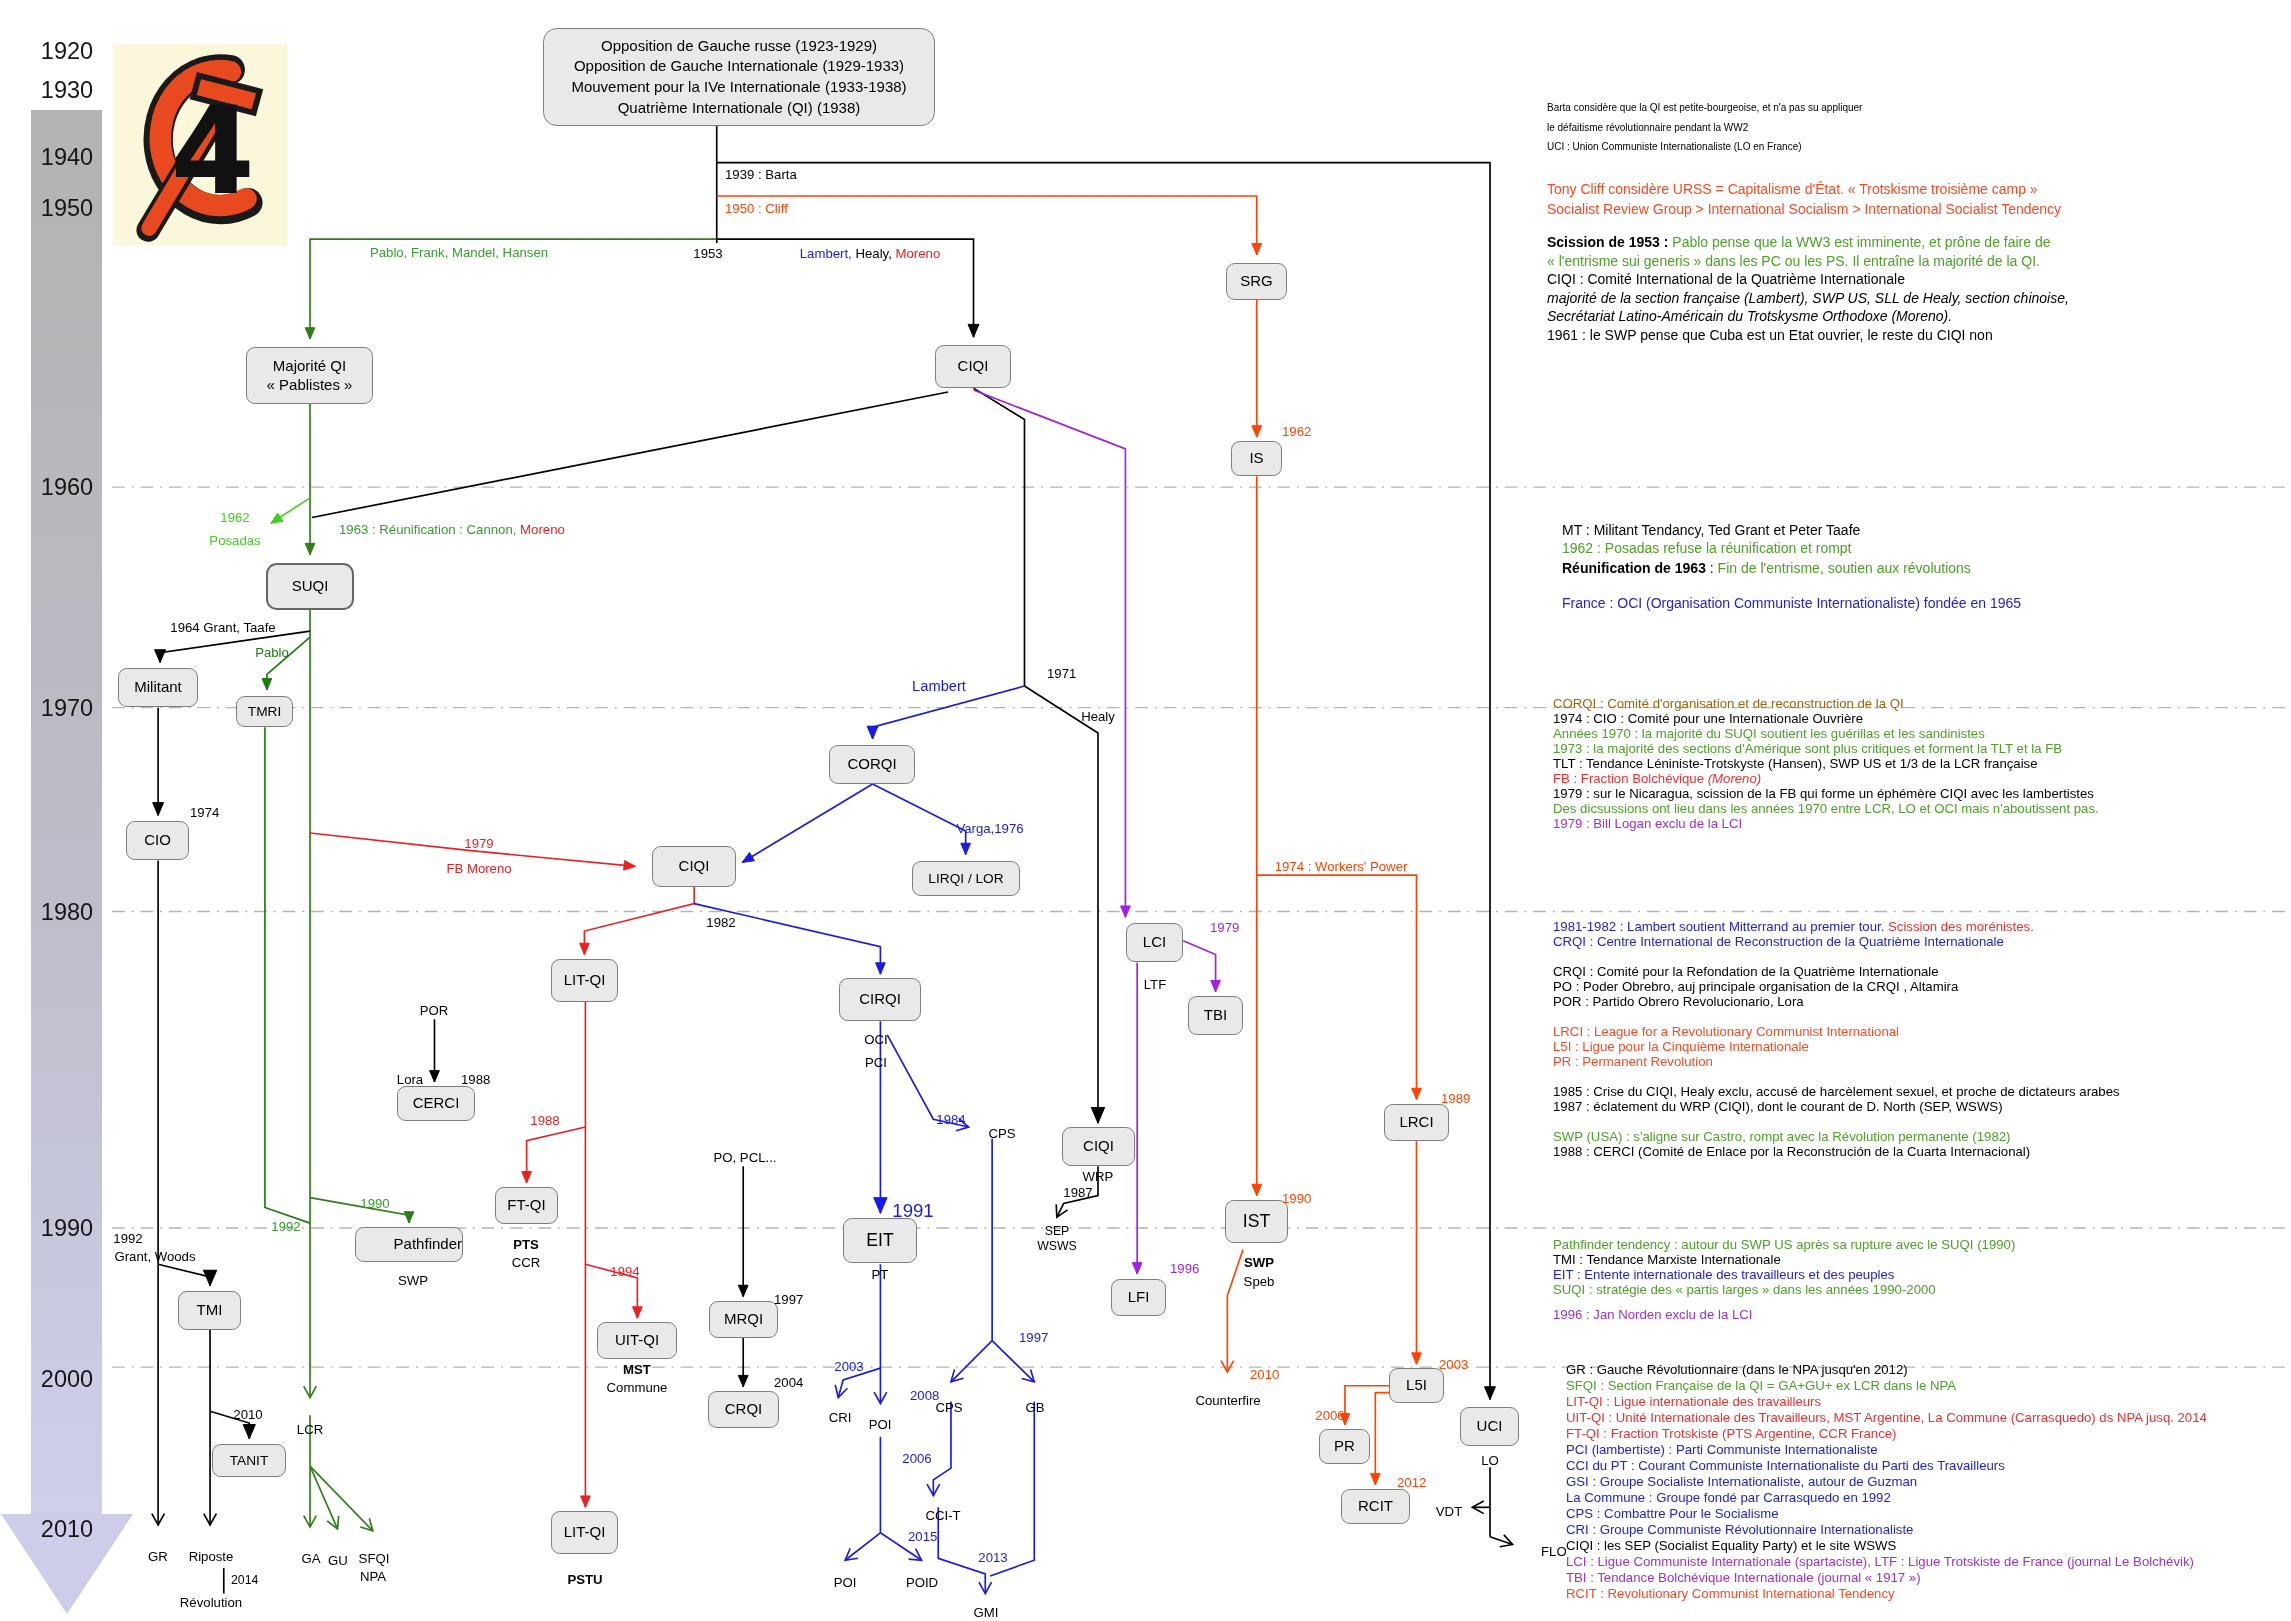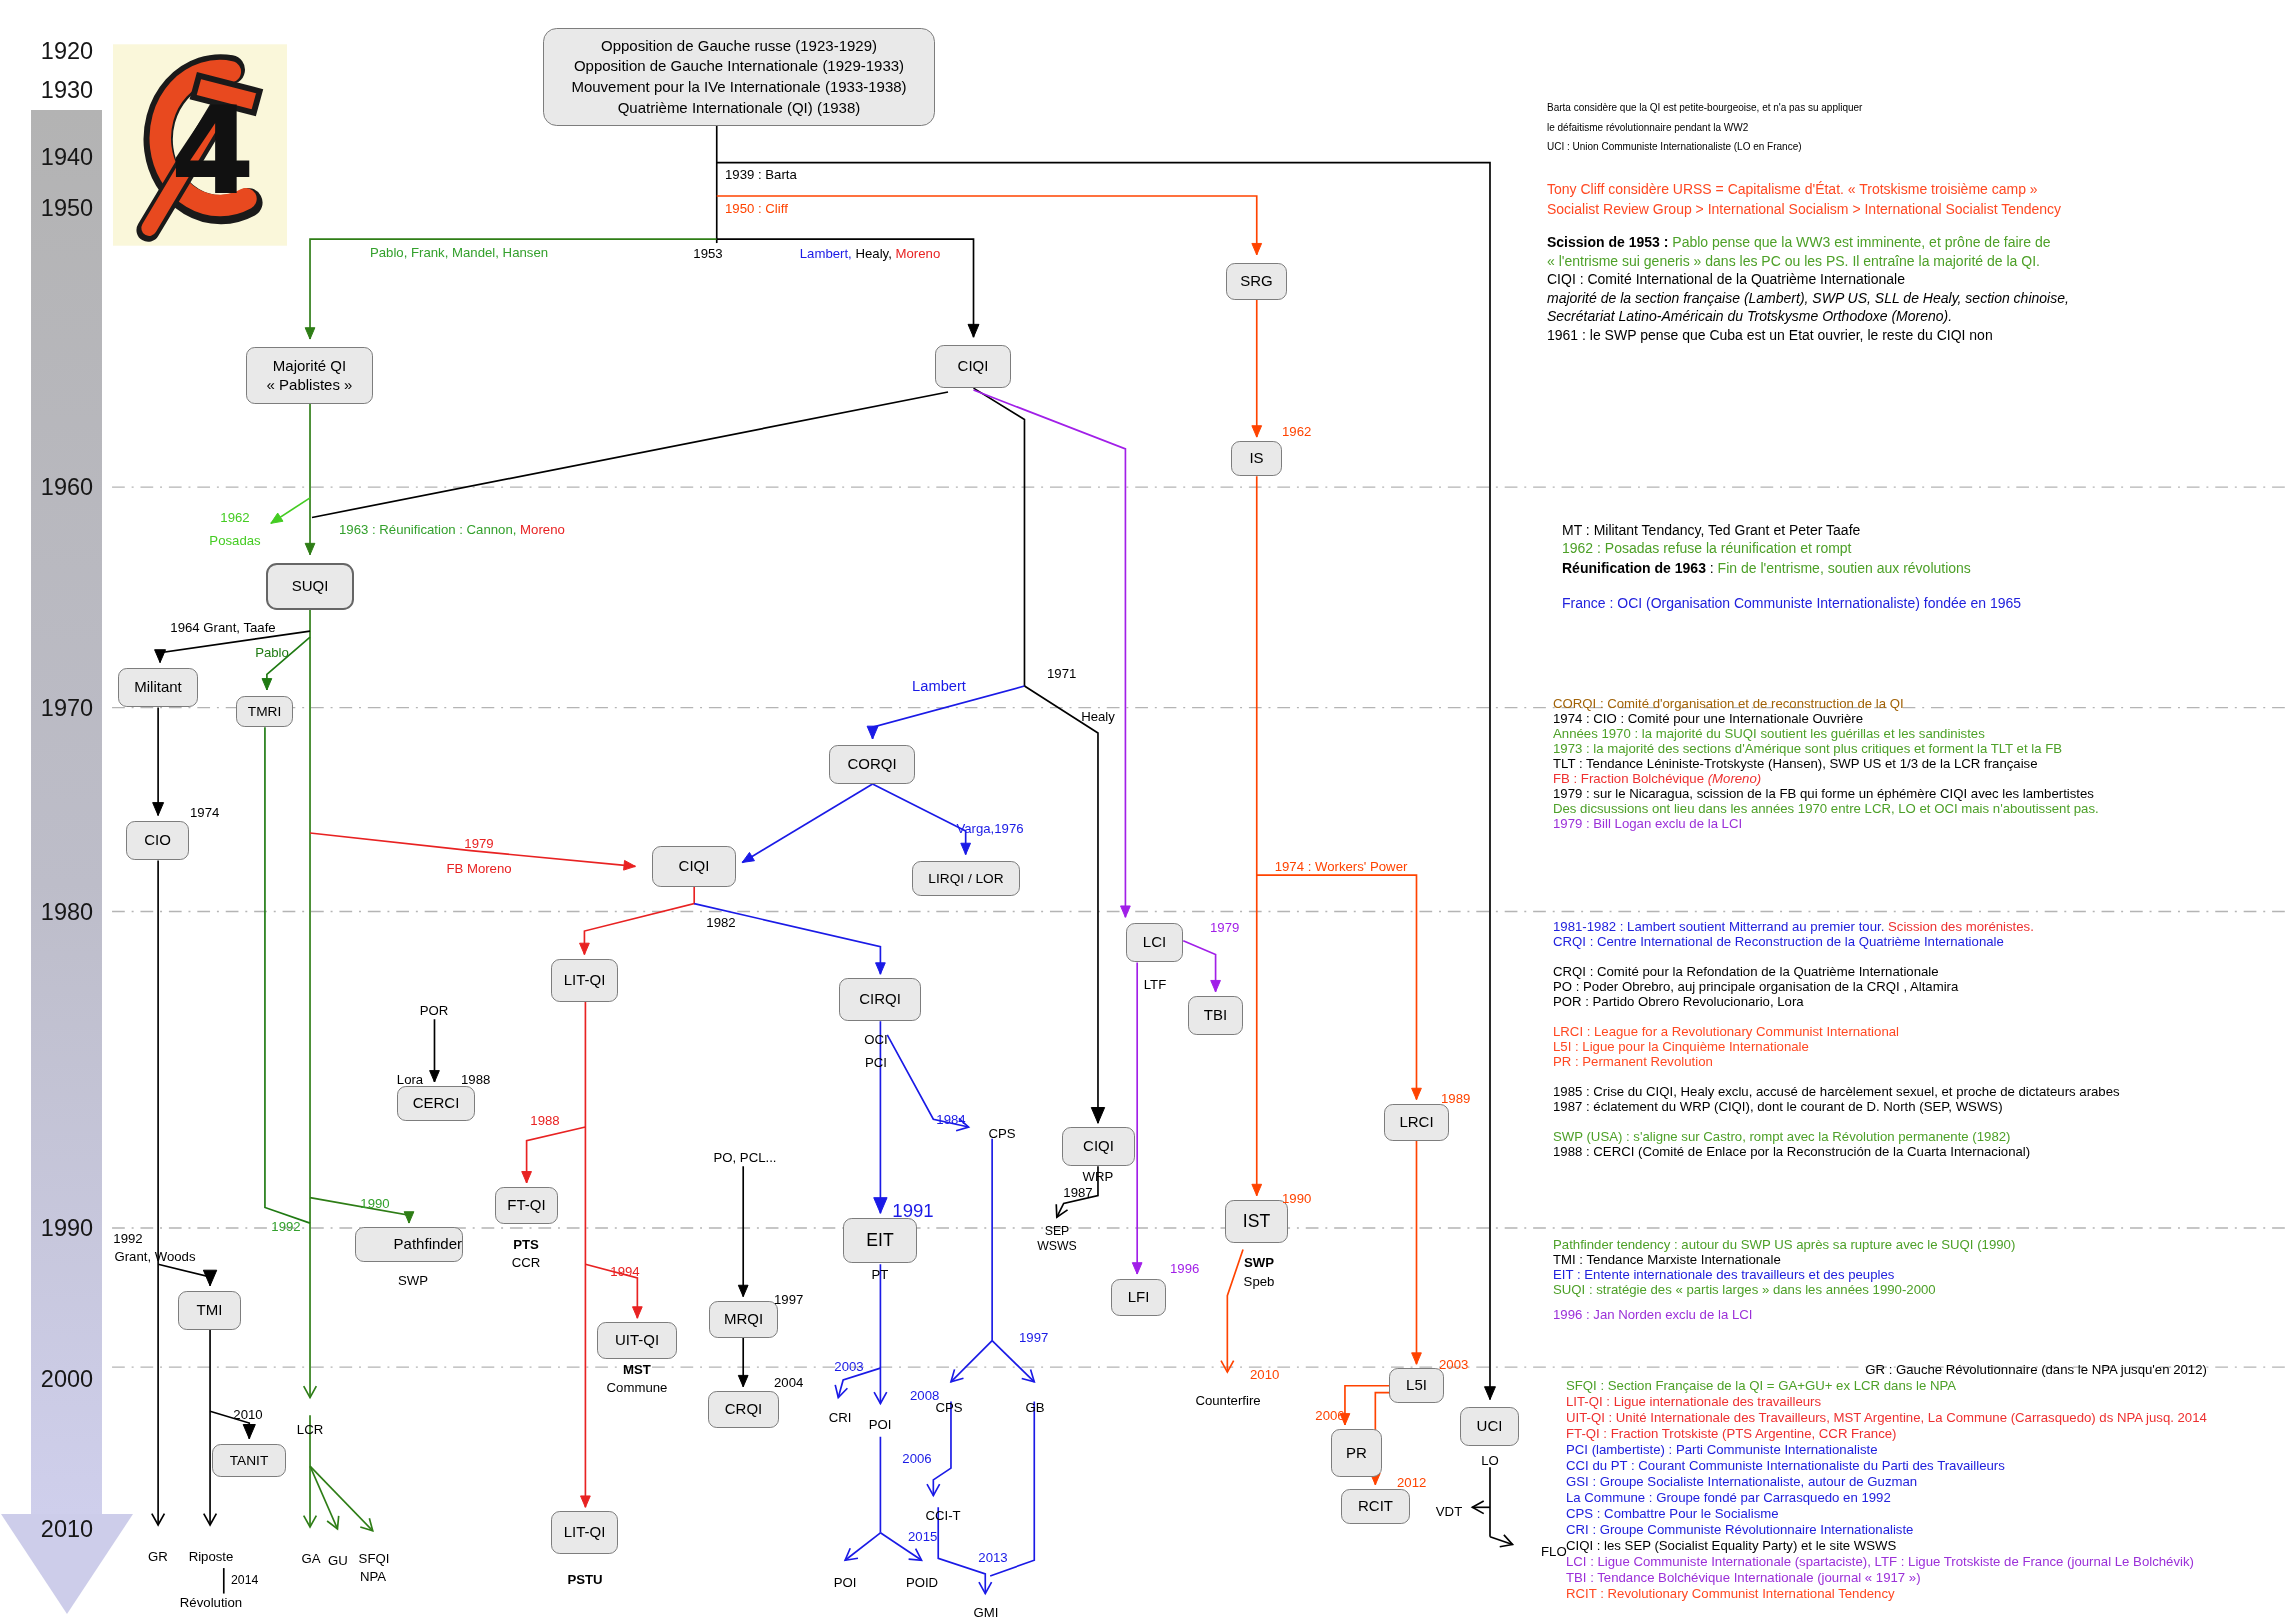--- a/index.html
+++ b/index.html
@@ -273,21 +273,21 @@
       </div>
       <div class="node " style="left: 212px; top: 1444px; width: 74px; height: 33px; font-size: 13.7px;">
         <span>TANIT</span>
       </div>
       <div class="node " style="left: 551px; top: 1511px; width: 67px; height: 43px;">
         <span>LIT-QI</span>
       </div>
       <div class="node " style="left: 1389px; top: 1368px; width: 55px; height: 35px;">
         <span>L5I</span>
       </div>
-      <div class="node " style="left: 1319px; top: 1429px; width: 51px; height: 48px; margin-left: 12px;">
+      <div class="node " style="left: 1319px; top: 1429px; width: 51px; height: 35px;">
         <span>PR</span>
       </div>
       <div class="node " style="left: 1341px; top: 1489px; width: 69px; height: 35px;">
         <span>RCIT</span>
       </div>
       <div class="node " style="left: 1460px; top: 1407px; width: 59px; height: 39px;">
         <span>UCI</span>
       </div>
     </div>
   <div id="labels-layer">
@@ -437,21 +437,21 @@
         <div class="ln" style="height: 15px;"><span style="color: rgb(0, 0, 0);">1988 : CERCI (Comité de Enlace por la Reconstrución de la Cuarta Internacional)</span></div>
       </div>
       <div class="ann" style="left: 1553px; top: 1237px; font-size: 13.2px; line-height: 15px;">
         <div class="ln" style="height: 15px;"><span style="color: rgb(77, 160, 40);">Pathfinder tendency : autour du SWP US après sa rupture avec le SUQI (1990)</span></div>
         <div class="ln" style="height: 15px;"><span style="color: rgb(0, 0, 0);">TMI : Tendance Marxiste Internationale</span></div>
         <div class="ln" style="height: 15px;"><span style="color: rgb(33, 33, 221);">EIT : Entente internationale des travailleurs et des peuples</span></div>
         <div class="ln" style="height: 15px;"><span style="color: rgb(77, 160, 40);">SUQI : stratégie des « partis larges » dans les années 1990-2000</span></div>
         <div class="ln" style="height: 15px; margin-top: 10px;"><span style="color: rgb(155, 48, 216);">1996 : Jan Norden exclu de la LCI</span></div>
       </div>
       <div class="ann" style="left: 1566px; top: 1362px; font-size: 13.2px; line-height: 16px;">
-        <div class="ln" style="height: 16px; text-align: right;"><span style="color: rgb(0, 0, 0);">GR : Gauche Révolutionnaire (dans le NPA jusqu'en 2012)</span></div>
+        <div class="ln" style="height: 16px;"><span style="color: rgb(0, 0, 0);">GR : Gauche Révolutionnaire (dans le NPA jusqu'en 2012)</span></div>
         <div class="ln" style="height: 16px;"><span style="color: rgb(77, 160, 40);">SFQI : Section Française de la QI = GA+GU+ ex LCR dans le NPA</span></div>
         <div class="ln" style="height: 16px;"><span style="color: rgb(238, 48, 48);">LIT-QI : Ligue internationale des travailleurs</span></div>
         <div class="ln" style="height: 16px;"><span style="color: rgb(238, 48, 48);">UIT-QI : Unité Internationale des Travailleurs, MST Argentine, La Commune (Carrasquedo) ds NPA jusq. 2014</span></div>
         <div class="ln" style="height: 16px;"><span style="color: rgb(238, 48, 48);">FT-QI : Fraction Trotskiste (PTS Argentine, CCR France)</span></div>
         <div class="ln" style="height: 16px;"><span style="color: rgb(33, 33, 221);">PCI (lambertiste) : Parti Communiste Internationaliste</span></div>
         <div class="ln" style="height: 16px;"><span style="color: rgb(33, 33, 221);">CCI du PT : Courant Communiste Internationaliste du Parti des Travailleurs</span></div>
         <div class="ln" style="height: 16px;"><span style="color: rgb(33, 33, 221);">GSI : Groupe Socialiste Internationaliste, autour de Guzman</span></div>
         <div class="ln" style="height: 16px;"><span style="color: rgb(33, 33, 221);">La Commune : Groupe fondé par Carrasquedo en 1992</span></div>
         <div class="ln" style="height: 16px;"><span style="color: rgb(33, 33, 221);">CPS : Combattre Pour le Socialisme</span></div>
         <div class="ln" style="height: 16px;"><span style="color: rgb(33, 33, 221);">CRI : Groupe Communiste Révolutionnaire Internationaliste</span></div>

